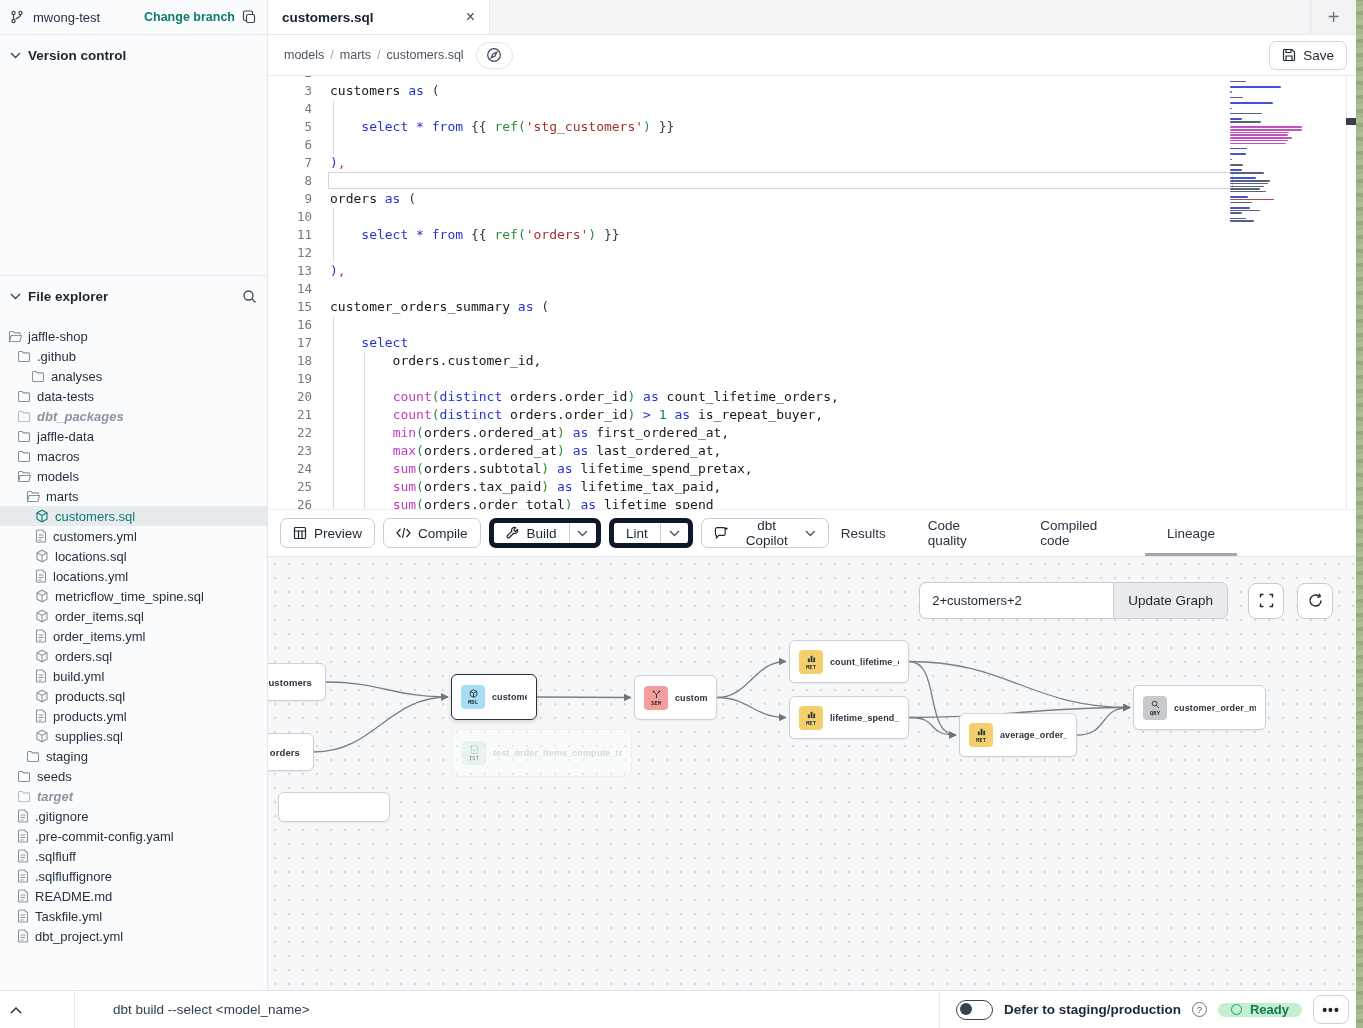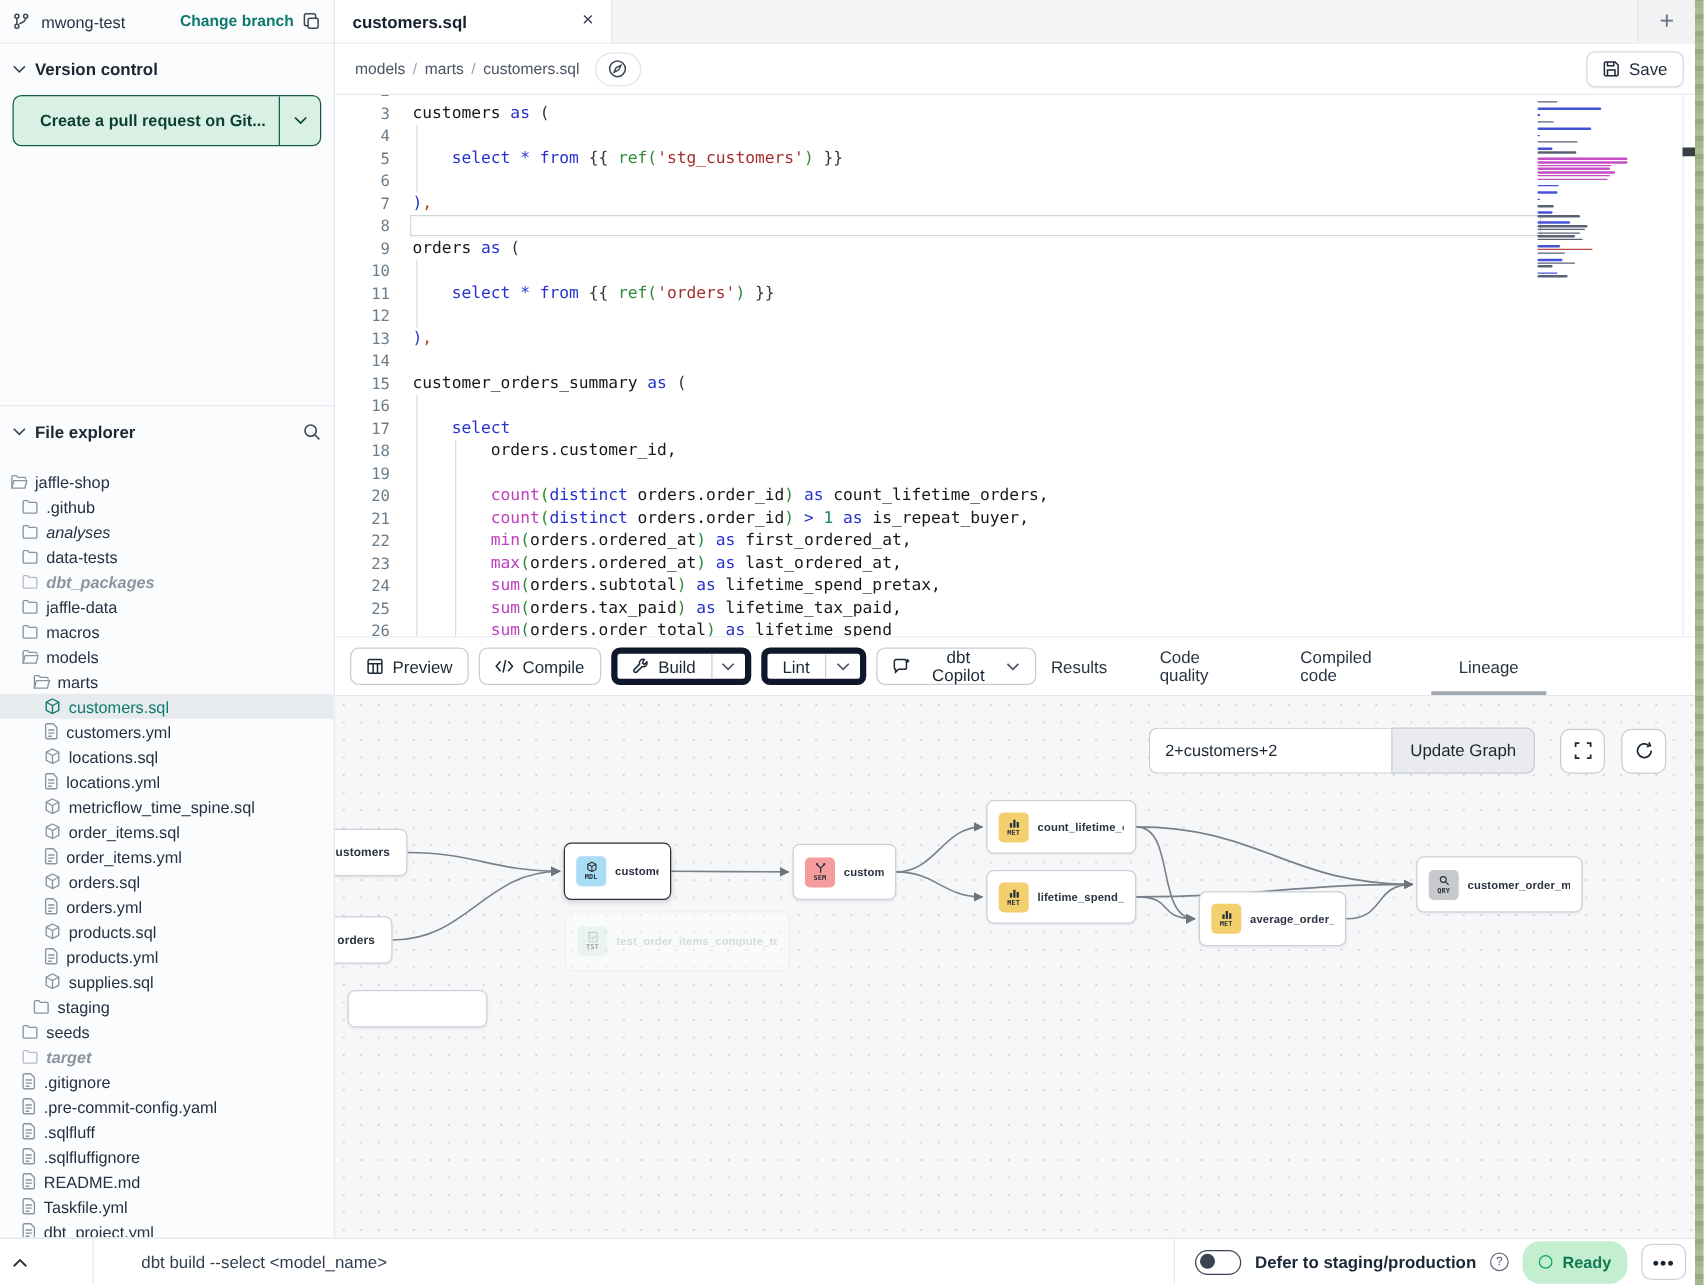--- a/index.html
+++ b/index.html
@@ -86,21 +86,21 @@
 
   
   .statusbar { height:38px; border-top:1px solid #e0e4e8; background:#fff; display:flex; align-items:center; position:relative; z-index:6; }
   .collapse { width:75px; height:100%; display:flex; align-items:center; padding-left:10px; border-right:1px solid #e7eaee; cursor:pointer; }
   .cmdtext { margin-left:38px; font-size:13.5px; color:#33404f; }
   .sb-right { margin-left:auto; display:flex; align-items:center; gap:11px; padding:0 14px 0 16px; border-left:1px solid #e7eaee; height:100%; }
   .toggle { width:37px; height:20px; border:1.5px solid #3a4354; border-radius:11px; position:relative; background:#fff; cursor:pointer; }
   .knob { position:absolute; left:3px; top:2.2px; width:12px; height:12px; border-radius:50%; background:#3a4354; }
   .defer-label { font-size:13.5px; font-weight:700; color:#1b2838; }
   .help { width:15px; height:15px; border:1px solid #6b7280; border-radius:50%; font-size:9.5px; color:#4b5563; display:flex; align-items:center; justify-content:center; cursor:pointer; }
-  .ready { height:34px; padding:0 13px; border-radius:14px; background:#c3eed0; display:flex; align-items:center; gap:8px; font-size:13px; font-weight:600; color:#117a53; cursor:pointer; }
+  .ready { height:14px; padding:0 13px; border-radius:14px; background:#c3eed0; display:flex; align-items:center; gap:8px; font-size:13px; font-weight:600; color:#117a53; cursor:pointer; }
   .ready .ring { width:11px; height:11px; border:1.5px solid #16a06c; border-radius:50%; }
   .dots { width:36px; height:29px; border:1px solid #cdd2d8; border-radius:8px; background:#fff; display:flex; align-items:center; justify-content:center; font-size:14px; letter-spacing:1px; color:#1b2733; font-weight:700; cursor:pointer; }
 
   .wallstrip { position:absolute; top:0; right:0; width:7px; height:100%; z-index:40;
     background:repeating-linear-gradient(0deg,#a6b68c 0 5px,#97a97e 5px 9px,#aebd94 9px 14px); }
 </style>
 </head>
 <body>
 
 <div class="app">
@@ -126,34 +126,20 @@
         </span>
       </div>
 
       <div class="section-head">
         <svg width="11" height="7" viewBox="0 0 11 7" fill="none" stroke="#3c4654" stroke-width="1.4">
             <path d="M1 1l4.5 4.5L10 1"></path>
           </svg>
         <span class="t">Version control</span>
       </div>
 
-      <div class="pr-btn">
-        <div class="pr-main">
-          <svg width="14" height="14" viewBox="0 0 14 14" fill="none" stroke="#0c3f33" stroke-width="1.3">
-              <path d="M11 8v3.5A1.5 1.5 0 0 1 9.5 13H2.5A1.5 1.5 0 0 1 1 11.5V4.5A1.5 1.5 0 0 1 2.5 3H6"></path>
-              <path d="M8.5 1H13v4.5M13 1L6.5 7.5"></path>
-            </svg>
-          <span>Create a pull request on Git...</span>
-        </div>
-        <div class="pr-caret">
-          <svg width="11" height="7" viewBox="0 0 11 7" fill="none" stroke="#0c3f33" stroke-width="1.4">
-              <path d="M1 1l4.5 4.5L10 1"></path>
-            </svg>
-        </div>
-      </div>
 
       <div class="vc-spacer"></div>
 
       <div class="section-head fe-head">
         <svg width="11" height="7" viewBox="0 0 11 7" fill="none" stroke="#3c4654" stroke-width="1.4">
             <path d="M1 1l4.5 4.5L10 1"></path>
           </svg>
         <span class="t">File explorer</span>
         <span class="icon-btn">
           <svg width="15" height="15" viewBox="0 0 15 15" fill="none" stroke="#3c4654" stroke-width="1.3">
@@ -174,21 +160,21 @@
             <span>jaffle-shop</span>
           </div>
           <div class="trow" style="padding-left: 17px;">
             <span style="display:flex">
               <svg width="14" height="13" viewBox="0 0 14 13" fill="none" stroke="#8a93a0" stroke-width="1.1">
                 <path d="M1.5 3.5v-1A1 1 0 0 1 2.5 1.5h2.6l1.2 1.4h5.2a1 1 0 0 1 1 1v6.6a1 1 0 0 1-1 1h-9a1 1 0 0 1-1-1z"></path>
               </svg>
             </span>
             <span>.github</span>
           </div>
-          <div class="trow" style="padding-left: 17px; font-style: italic;">
+          <div class="trow" style="padding-left: 31px;">
             <span style="display:flex">
               <svg width="14" height="13" viewBox="0 0 14 13" fill="none" stroke="#8a93a0" stroke-width="1.1">
                 <path d="M1.5 3.5v-1A1 1 0 0 1 2.5 1.5h2.6l1.2 1.4h5.2a1 1 0 0 1 1 1v6.6a1 1 0 0 1-1 1h-9a1 1 0 0 1-1-1z"></path>
               </svg>
             </span>
             <span>analyses</span>
           </div>
           <div class="trow" style="padding-left: 17px;">
             <span style="display:flex">
               <svg width="14" height="13" viewBox="0 0 14 13" fill="none" stroke="#8a93a0" stroke-width="1.1">
@@ -311,21 +297,21 @@
             </span>
             <span>orders.sql</span>
           </div>
           <div class="trow" style="padding-left: 35px;">
             <span style="display:flex">
               <svg width="12" height="14" viewBox="0 0 12 14" fill="none" stroke="#8a93a0" stroke-width="1.1">
                 <path d="M1.5 2A1 1 0 0 1 2.5 1h5L10.5 4v8a1 1 0 0 1-1 1h-7a1 1 0 0 1-1-1z"></path>
                 <path d="M3.5 6h5M3.5 8.5h5M3.5 11h3"></path>
               </svg>
             </span>
-            <span>orders.yml</span>
+            <span>build.yml</span>
           </div>
           <div class="trow" style="padding-left: 35px;">
             <span style="display:flex">
               <svg width="14" height="14" viewBox="0 0 14 14" fill="none" stroke="#8a93a0" stroke-width="1.1">
                 <path d="M7 1.2l5 2.6v6.4l-5 2.6-5-2.6V3.8z"></path>
                 <path d="M2 3.8l5 2.6 5-2.6M7 6.4v6.2"></path>
               </svg>
             </span>
             <span>products.sql</span>
           </div>

